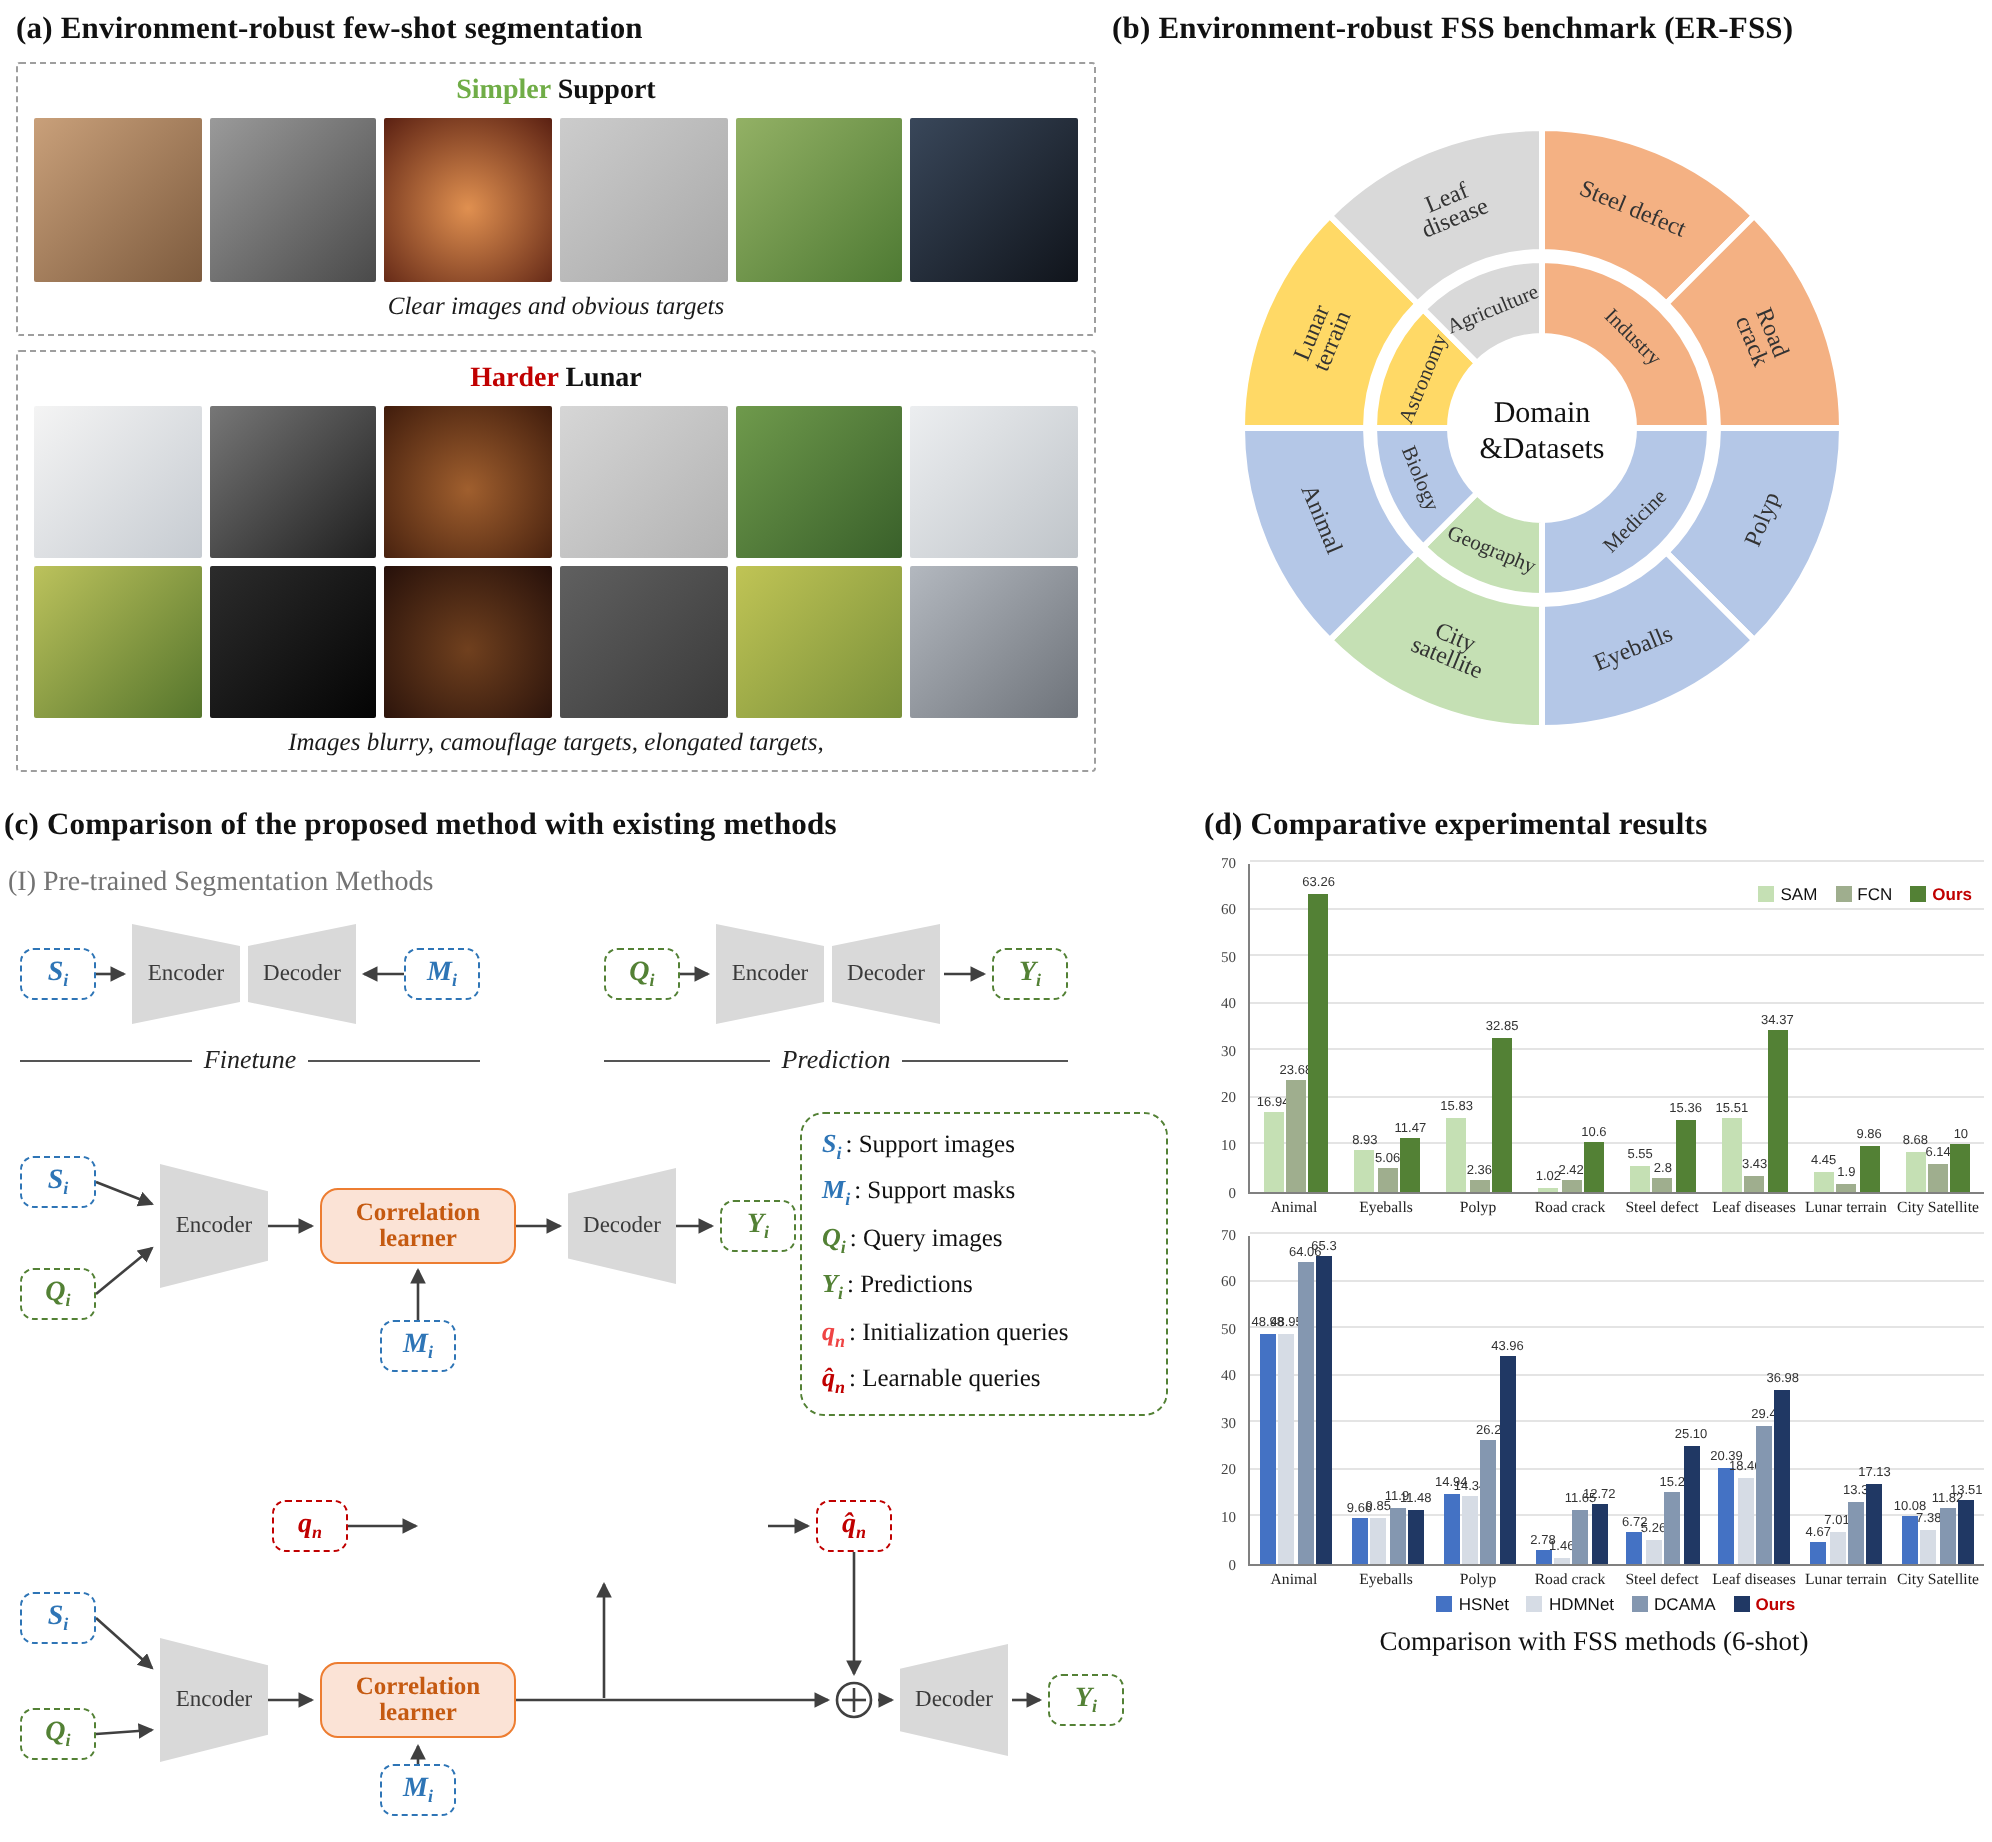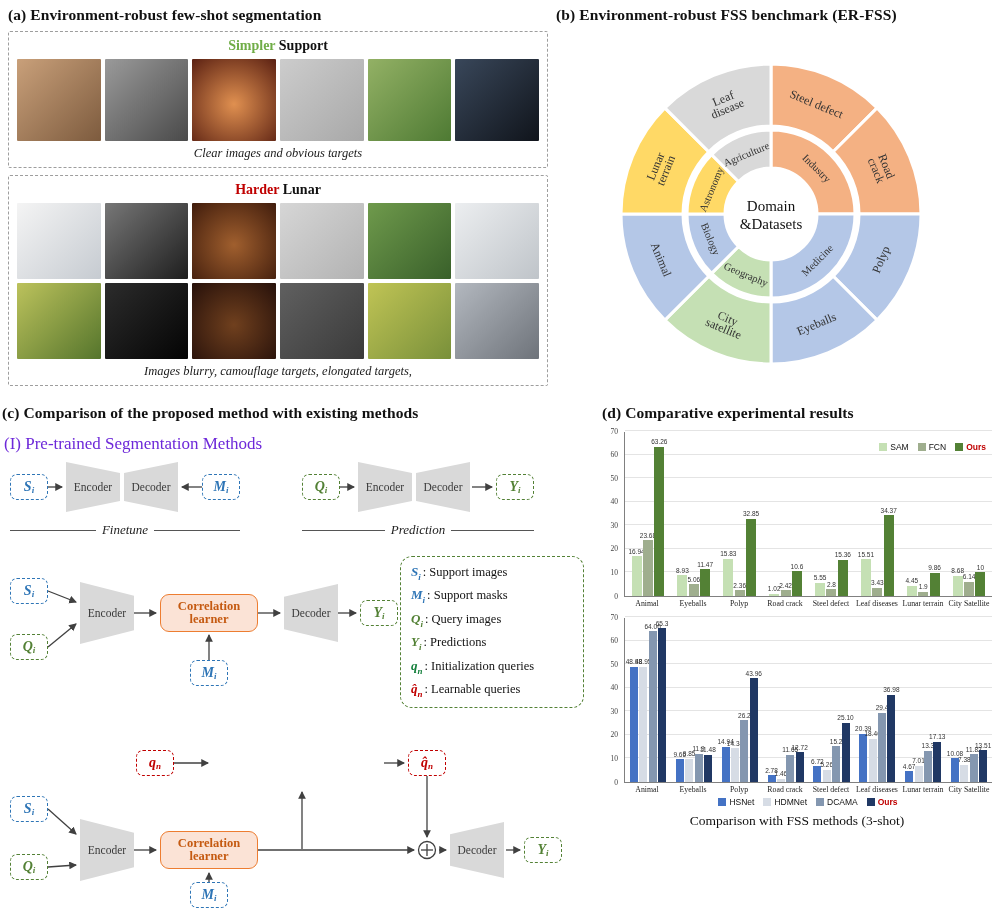--- a/index.html
+++ b/index.html
@@ -24,21 +24,21 @@
   .row-q .thumb{height:76px;}
   .thumb{flex:1;border-radius:1px;}
   .caption{font-style:italic;font-size:12.5px;text-align:center;margin-top:5px;color:#1a1a1a;line-height:1.2;}
 
   
   #donut{display:block;margin-top:2px;}
   #donut text{font-family:"Liberation Serif",serif;}
 
   
   .diagram{position:relative;height:486px;margin-top:4px;}
-  .seclabel{position:absolute;font-size:17px;color:#6d28d9;}
+  .seclabel{position:absolute;font-size:14px;color:#737373;}
   .flow{position:absolute;left:0;top:0;z-index:0;}
   .node{position:absolute;width:38px;height:26px;border:1.5px dashed;border-radius:7px;background:#fff;display:flex;align-items:center;justify-content:center;font-size:14px;font-weight:bold;font-style:italic;z-index:2;line-height:1;}
   .node sub{font-size:9px;margin-top:7px;}
   .n-blue{border-color:#2e75b6;color:#2e75b6;}
   .n-green{border-color:#538135;color:#538135;}
   .n-red{border-color:#c00000;color:#c00000;}
   .trap{position:absolute;background:#d9d9d9;display:flex;align-items:center;justify-content:center;font-size:11.5px;color:#3a3a3a;z-index:1;}
   .enc{clip-path:polygon(0 0,100% 22%,100% 78%,0 100%);}
   .dec{clip-path:polygon(0 22%,100% 0,100% 100%,0 78%);}
   .linelabel{position:absolute;display:flex;align-items:center;gap:6px;font-style:italic;font-size:13px;color:#222;}
@@ -275,21 +275,21 @@
           </div>
           <div class="litem">
             <span class="lsym" style="color: rgb(83, 129, 53);">Q<sub>i</sub></span>
             <span class="ldesc">: Query images</span>
           </div>
           <div class="litem">
             <span class="lsym" style="color: rgb(83, 129, 53);">Y<sub>i</sub></span>
             <span class="ldesc">: Predictions</span>
           </div>
           <div class="litem">
-            <span class="lsym" style="color: #15803d;">q<sub>n</sub></span>
+            <span class="lsym" style="color: #ef4444;">q<sub>n</sub></span>
             <span class="ldesc">: Initialization queries</span>
           </div>
           <div class="litem">
             <span class="lsym" style="color: rgb(192, 0, 0);">q̂<sub>n</sub></span>
             <span class="ldesc">: Learnable queries</span>
           </div>
         </div>
 
       <div class="node n-red" style="left:134px;top:324px">
           <span>q</span>
@@ -674,16 +674,16 @@
           <span class="lgitem">
             <span class="sw" style="background: rgb(132, 151, 176);"></span>
             <span>DCAMA</span>
           </span>
           <span class="lgitem">
             <span class="sw" style="background: rgb(32, 56, 100);"></span>
             <span style="color: rgb(192, 0, 0); font-weight: bold;">Ours</span>
           </span>
         </div>
     </div>
-    <div class="chart-caption">Comparison with FSS methods (3-shot)</div>
+    <div class="chart-caption">Comparison with FSS methods (6-shot)</div>
   </section>
 
 </div>
 
 </body></html>

